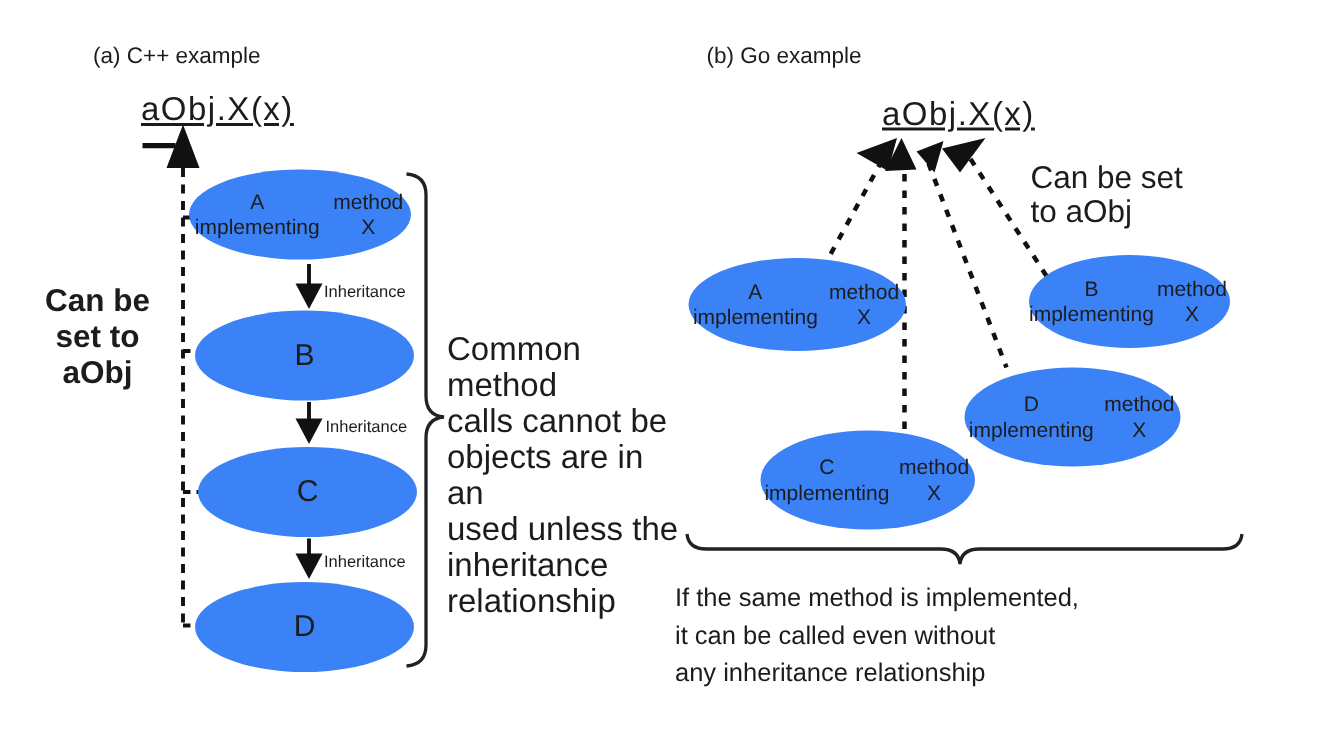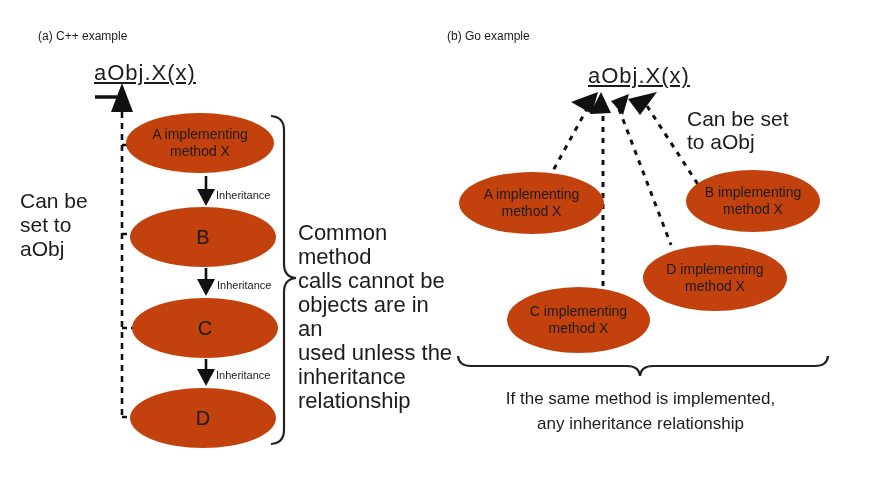--- a/index.html
+++ b/index.html
@@ -2,32 +2,32 @@
 <html><head>
 <meta charset="utf-8">
 <style>
   html,body{margin:0;padding:0;background:#ffffff;}
   .canvas{
     position:relative;width:891px;height:487px;background:#ffffff;
     font-family:"Liberation Sans",sans-serif;color:#1c1c1c;overflow:hidden;
   }
   .overlay{position:absolute;left:0;top:0;width:891px;height:487px;}
   .abs{position:absolute;}
-  .panel-title{font-size:12px;white-space:nowrap;}
+  .panel-title{font-size:15px;white-space:nowrap;margin-left:24px;}
   .call-expr{font-size:22px;letter-spacing:1px;white-space:nowrap;text-decoration:underline;}
   .ellipse{
-    position:absolute;background:#c2410c;border-radius:50%;
-    display:flex;flex-direction:column;align-items:center;justify-content:center;
+    position:absolute;background:#3b82f6;border-radius:50%;
+    display:flex;flex-direction:row;align-items:center;justify-content:center;
     text-align:center;font-size:14px;line-height:17px;
   }
   .ellipse.letter{font-size:20px;}
   .note{font-size:21px;line-height:24px;}
-  .note.right-align{text-align:left;}
+  .note.right-align{text-align:center;font-weight:bold;}
   .brace-note{font-size:22px;line-height:24px;}
-  .bottom-note{font-size:17px;line-height:25px;text-align:center;}
+  .bottom-note{font-size:17px;line-height:25px;}
   .edge-label{position:absolute;font-size:11px;white-space:nowrap;}
   svg *{vector-effect:non-scaling-stroke;}
 </style>
 </head>
 <body>
 
 <div class="canvas">
 
   <svg class="overlay" viewBox="0 0 891 487" fill="none" stroke="none">
 
@@ -124,16 +124,17 @@
     <div>C implementing</div>
     <div>method X</div>
   </div>
   <div class="ellipse" style="left:643px;top:245px;width:144px;height:66px">
     <div>D implementing</div>
     <div>method X</div>
   </div>
 
   <div class="abs bottom-note" style="left:450px;top:386px;width:381px">
     <div>If the same method is implemented,</div>
+    <div>it can be called even without</div>
     <div>any inheritance relationship</div>
   </div>
 
 </div>
 
 </body></html>

